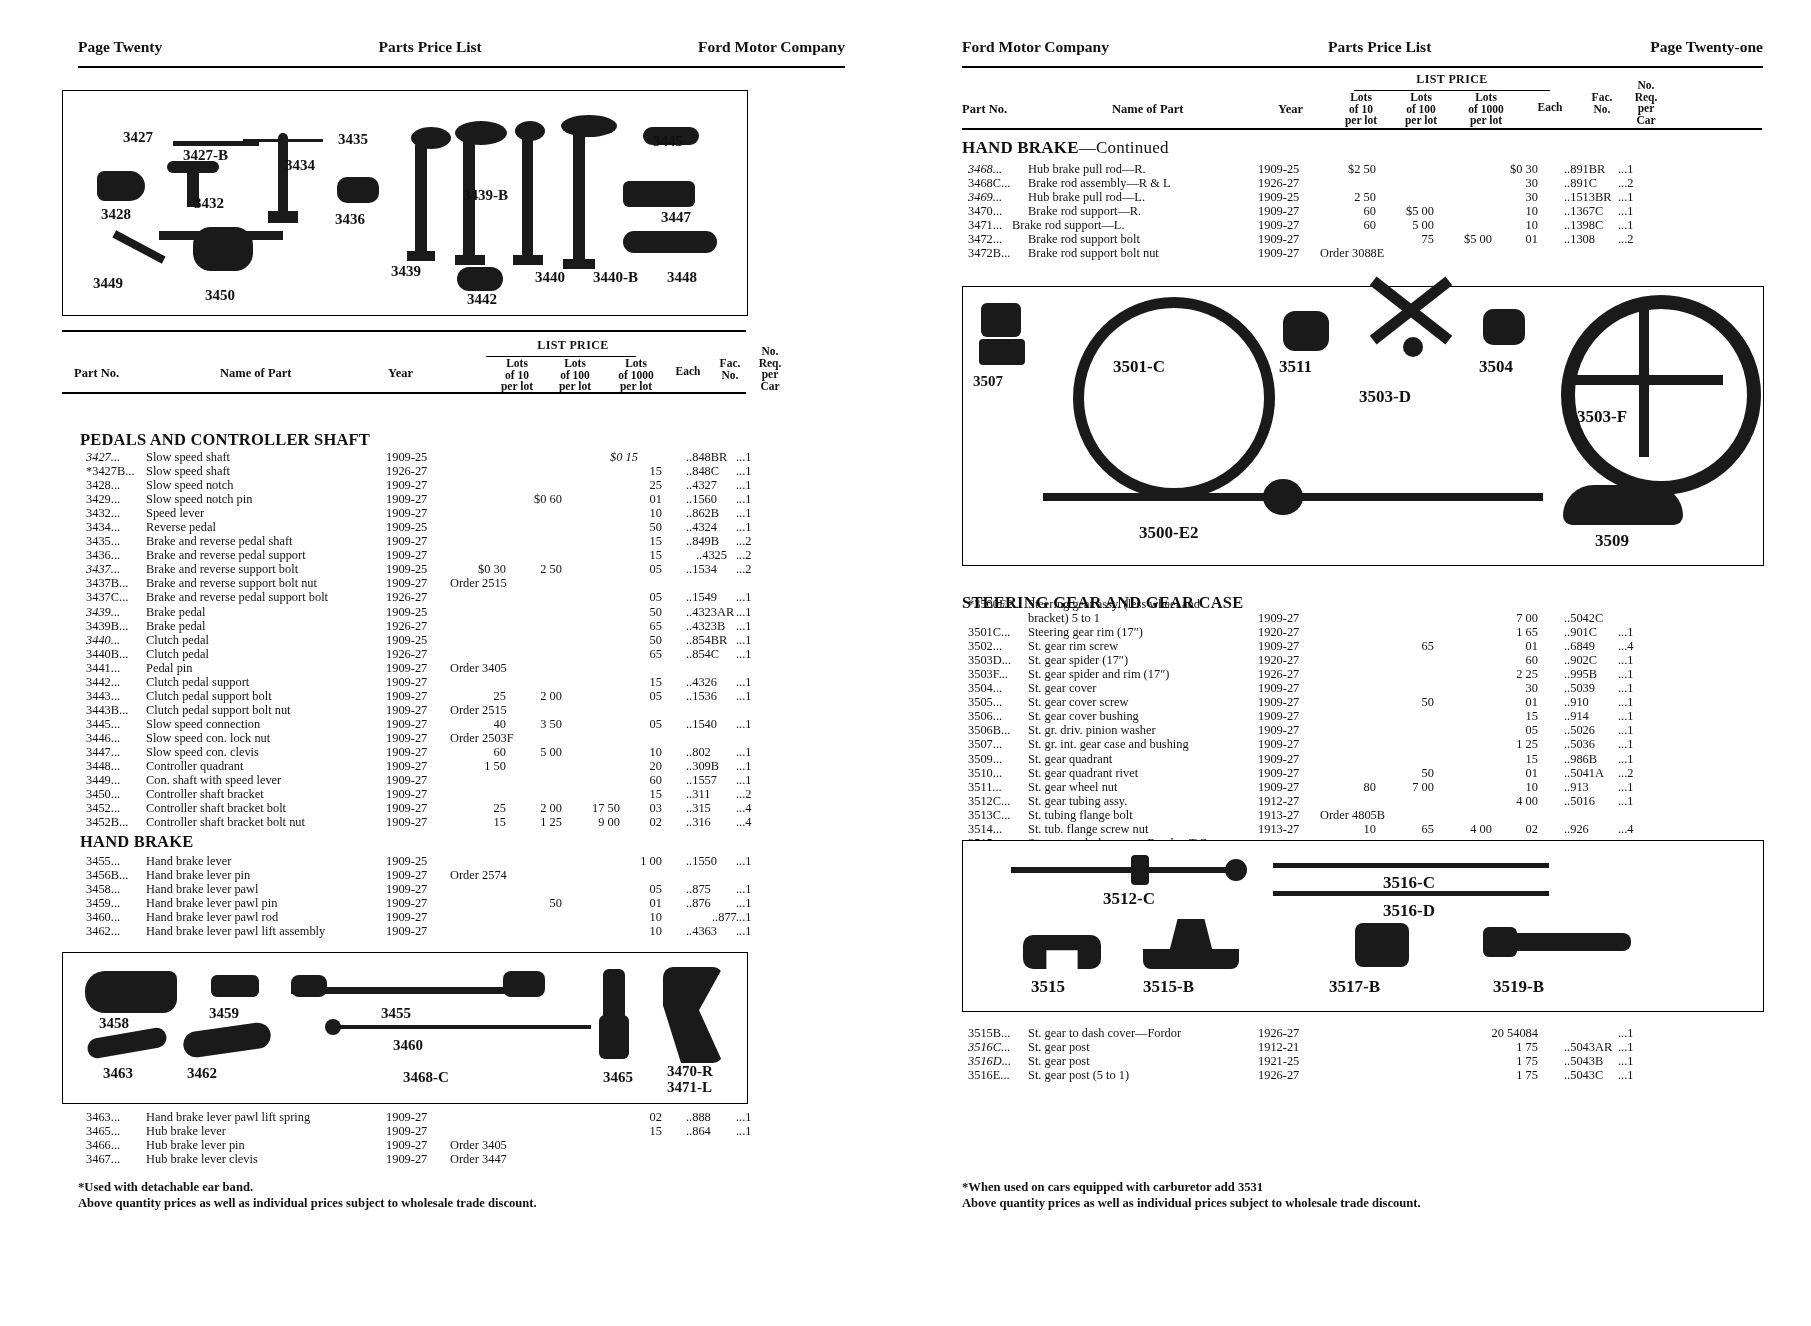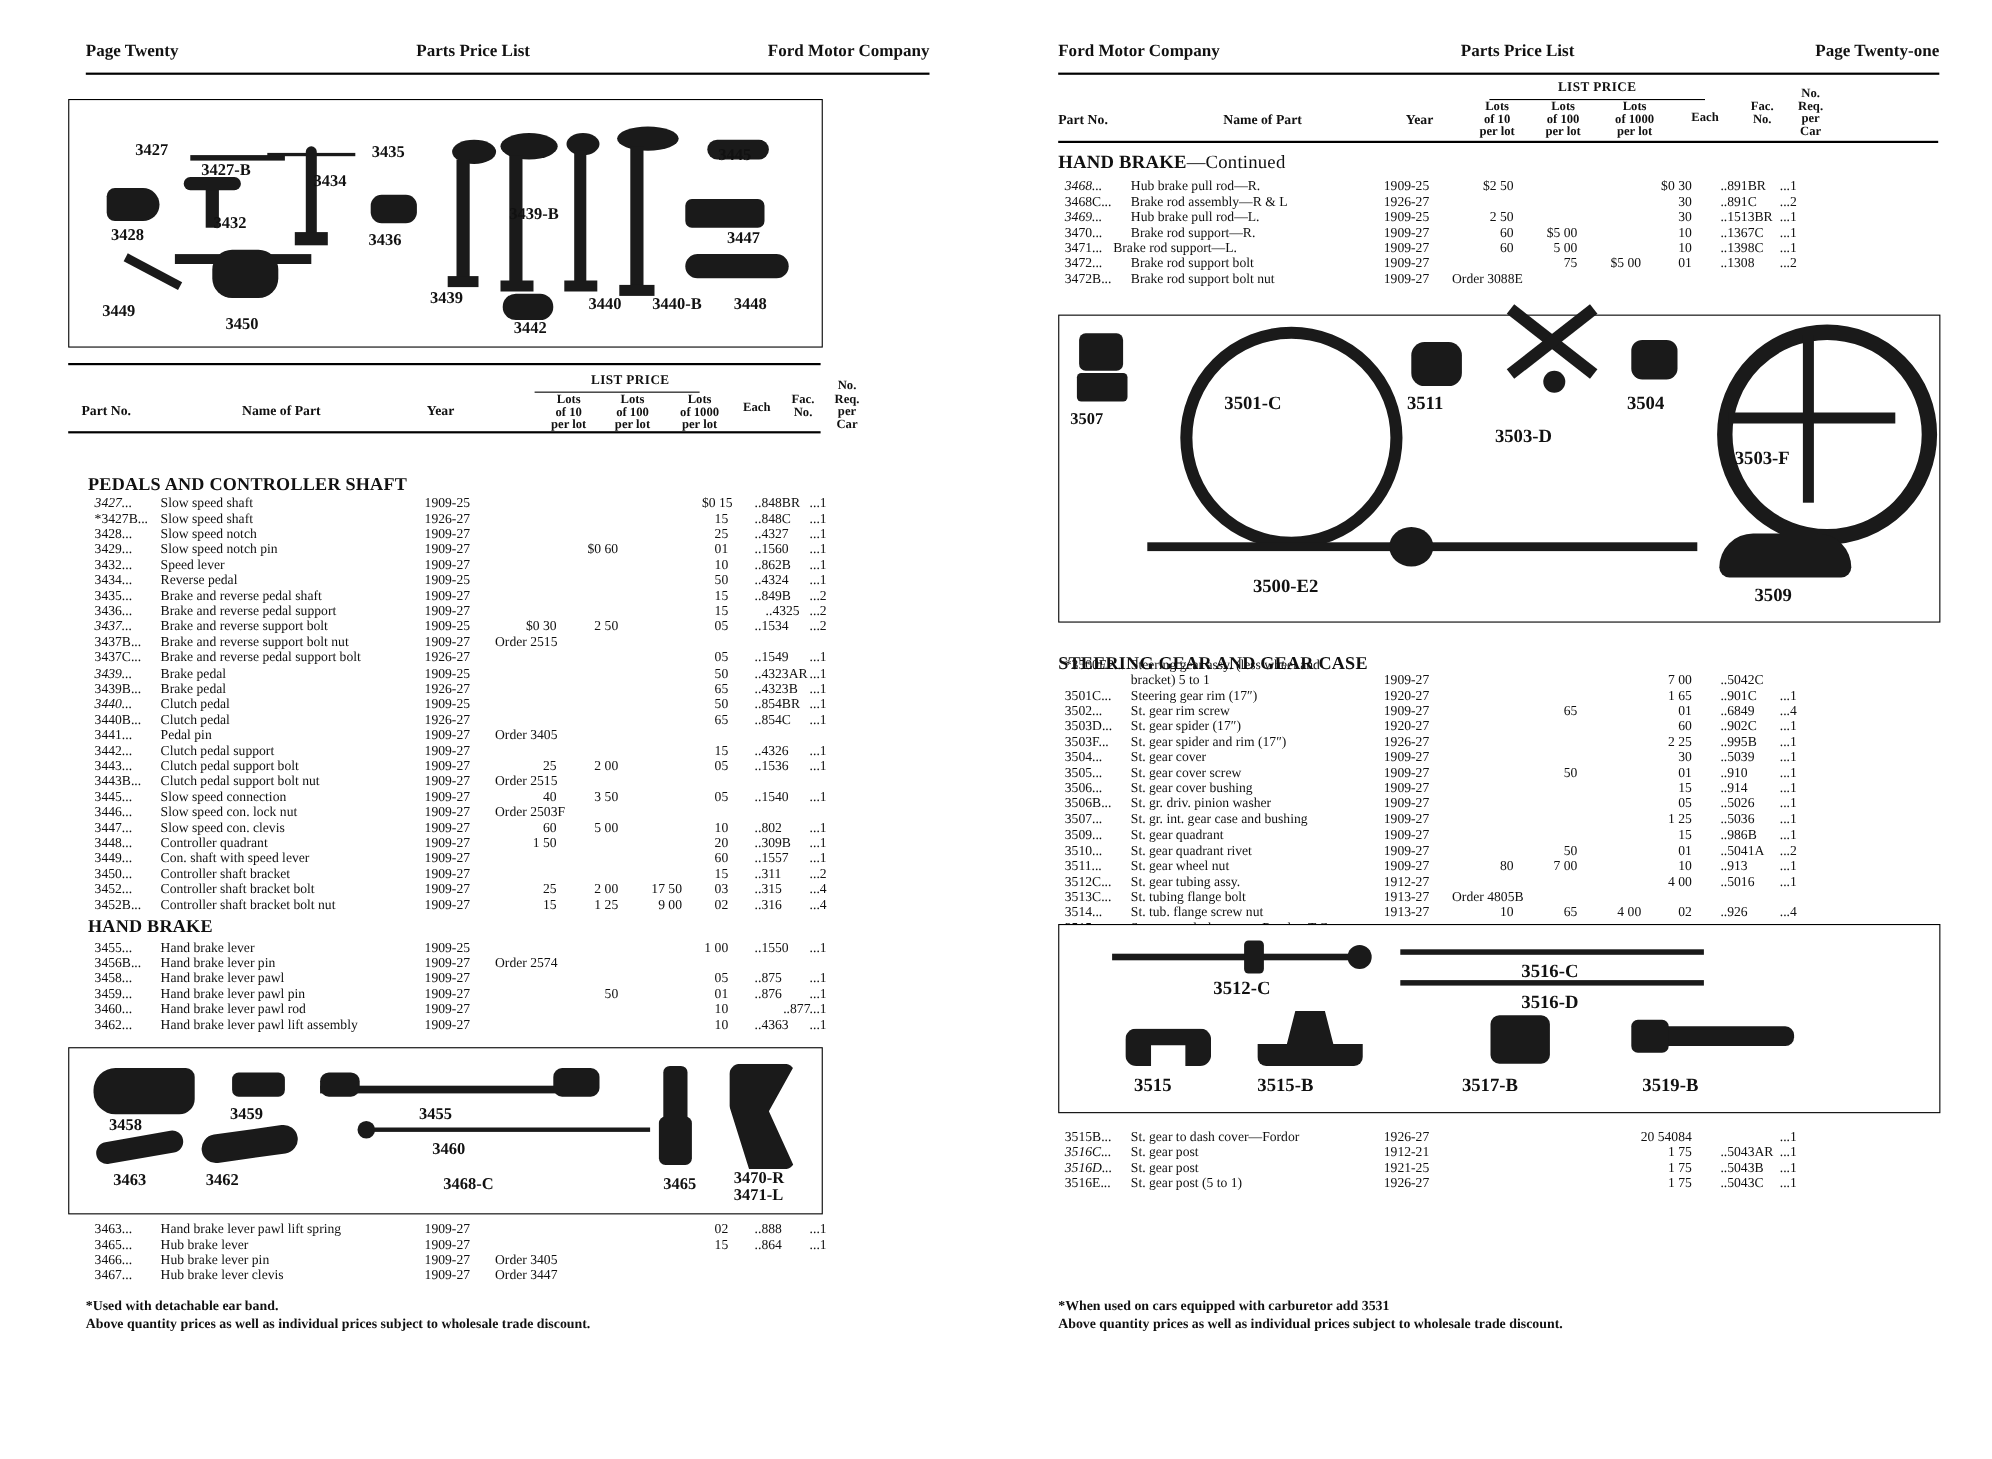--- a/index.html
+++ b/index.html
@@ -149,21 +149,21 @@
 
     <div class="subTitle" style="left:80px;top:430px;">PEDALS AND CONTROLLER SHAFT</div>
 
     <div class="rows" id="leftRows" style="left:86px;top:450px;width:660px;">
         <div class="row">
           <span class="c-pn ital">3427...</span>
           <span class="c-nm" style="left: 60px;">Slow speed shaft</span>
           <span class="c-dots" style="left: 64px; right: 360px; overflow: hidden; width: 234px; text-align: right; white-space: nowrap; color: rgb(34, 34, 34); z-index: -1;">........................................................................................................................................................................................................</span>
           <span class="c-yr" style="left: 300px; background: rgb(255, 255, 255);">1909-25</span>
           <span class="c-dots" style="left: 364px; width: 144px; overflow: hidden; white-space: nowrap; z-index: -1;">........................................................................................................................................................................................................</span>
-          <span class="c-each" style="left: 516px; width: 64px;">$0 15</span>
+          <span class="c-each" style="left: 488px; width: 64px; font-style: italic;">$0 15</span>
           <span class="c-fac" style="left: 600px;">..848BR</span>
           <span class="c-req" style="left: 650px;">...1</span>
         </div>
         <div class="row">
           <span class="c-pn">*3427B...</span>
           <span class="c-nm" style="left: 60px;">Slow speed shaft</span>
           <span class="c-dots" style="left: 64px; right: 360px; overflow: hidden; width: 234px; text-align: right; white-space: nowrap; color: rgb(34, 34, 34); z-index: -1;">........................................................................................................................................................................................................</span>
           <span class="c-yr" style="left: 300px; background: rgb(255, 255, 255);">1926-27</span>
           <span class="c-dots" style="left: 364px; width: 144px; overflow: hidden; white-space: nowrap; z-index: -1;">........................................................................................................................................................................................................</span>
           <span class="c-each" style="left: 512px; width: 64px;">15</span>

